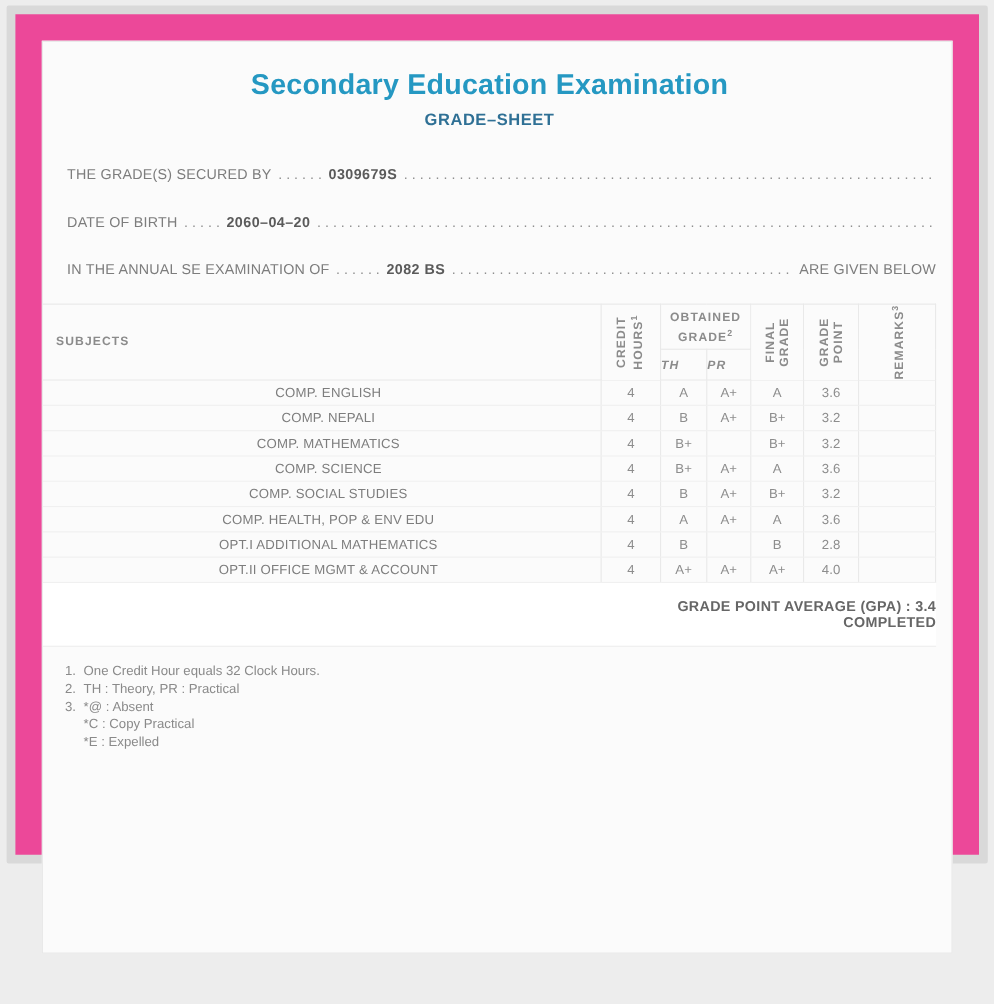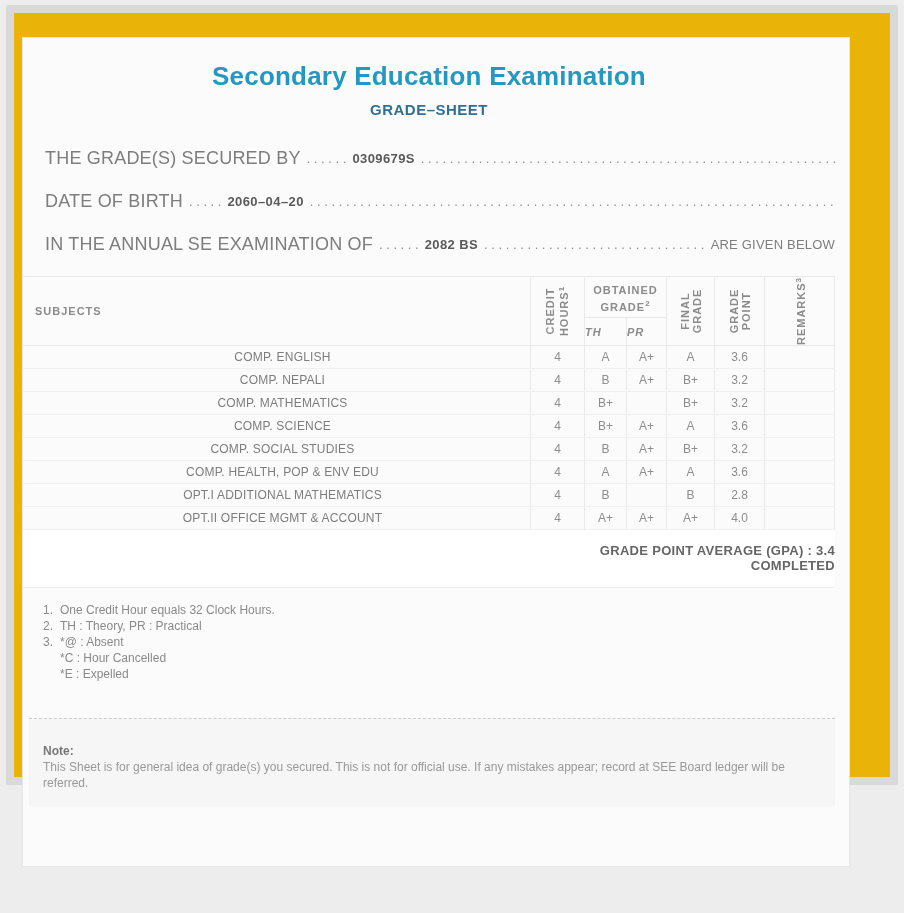--- a/index.html
+++ b/index.html
@@ -5,43 +5,43 @@
   * { margin:0; padding:0; box-sizing:border-box; }
   html,body { width:904px; height:913px; }
   body {
     background:#ededed;
     font-family:"Liberation Sans", sans-serif;
     position:relative;
     overflow:hidden;
   }
   .card {
     position:absolute; left:6px; top:5px; width:892px; height:780px;
-    background:#eab308; border:8px solid #d9d9d9; border-radius:2px;
-    padding:24px 22px 24px 8px;
+    background:#ec4899; border:8px solid #d9d9d9; border-radius:2px;
+    padding:24px 22px 24px 24px;
   }
   .panel {
     border:1px solid #e7e7e7; background:#fbfbfb;
     width:828px; min-height:830px;
     padding:0 14px 24px 0;
   }
   
   .title {
     margin-top:22px; text-align:center;
     font-size:26px; line-height:32px; font-weight:bold;
     color:#2598c2; letter-spacing:0.2px;
   }
   .subtitle {
     margin-top:9px; text-align:center;
     font-size:15px; line-height:18px; font-weight:bold;
     color:#2f7095; letter-spacing:0.5px;
   }
   
   .info { margin:18px 0 10px 22px; }
   .info-row { display:flex; align-items:center; height:43px; white-space:nowrap; overflow:hidden; }
-  .info-lbl { color:#7d7d7d; font-size:18px; letter-spacing:0.2px; flex:0 0 auto; }
+  .info-lbl { color:#7d7d7d; font-size:13px; letter-spacing:0.2px; flex:0 0 auto; }
   .info-dots { color:#8f8f8f; font-size:13px; margin:0 6px; flex:0 0 auto; }
   .info-val { color:#5a5a5a; font-size:13px; font-weight:bold; letter-spacing:0.4px; flex:0 0 auto; }
   .leader { flex:1 1 0; overflow:hidden; color:#8f8f8f; font-size:13px; margin-left:6px; }
   .info-trail { color:#7d7d7d; font-size:13px; margin-left:7px; flex:0 0 auto; letter-spacing:0.2px; }
   
   table.grades { width:100%; border-collapse:collapse; table-layout:fixed; margin-top:10px; border-top:1px solid #e9e9e9; }
   .grades th, .grades td { border:1px solid #e9e9e9; }
   .grades th { font-size:11px; font-weight:bold; color:#8b8b8b; letter-spacing:1px; background:#fbfbfb; }
   .grades .first-col { border-left:none; }
   .grades thead tr.hr1 th { height:41px; }
@@ -245,23 +245,19 @@
         <span>One Credit Hour equals 32 Clock Hours.</span>
       </div>
       <div class="fn-row">
         <span class="fn-num">2.</span>
         <span>TH : Theory, PR : Practical</span>
       </div>
       <div class="fn-row">
         <span class="fn-num">3.</span>
         <span>*@ : Absent</span>
       </div>
-      <div class="fn-sub">*C : Hour Cancelled</div>
+      <div class="fn-sub">*C : Copy Practical</div>
       <div class="fn-sub">*E : Expelled</div>
     </div>
 
-    <div class="note-block">
-      <div class="note-label">Note:</div>
-      <div class="note-text">This Sheet is for general idea of grade(s) you secured. This is not for official use. If any mistakes appear; record at SEE Board ledger will be referred.</div>
-    </div>
 
   </div>
 </div>
 
 </body></html>

